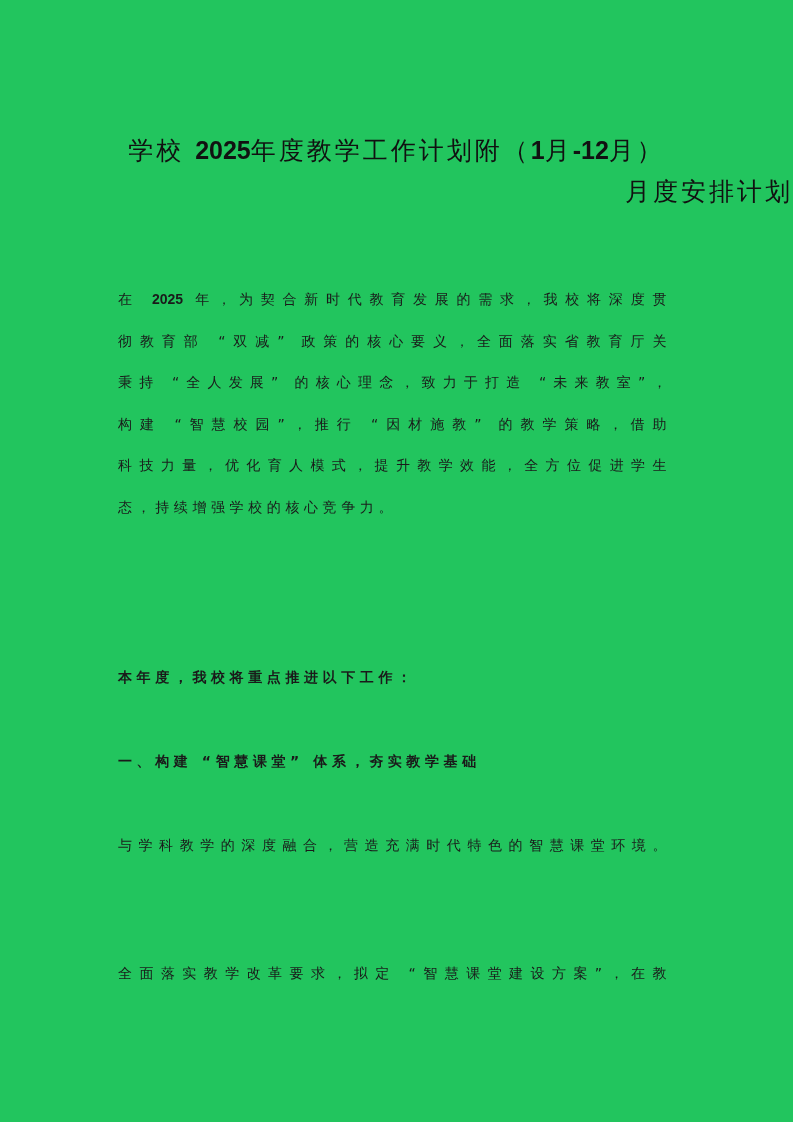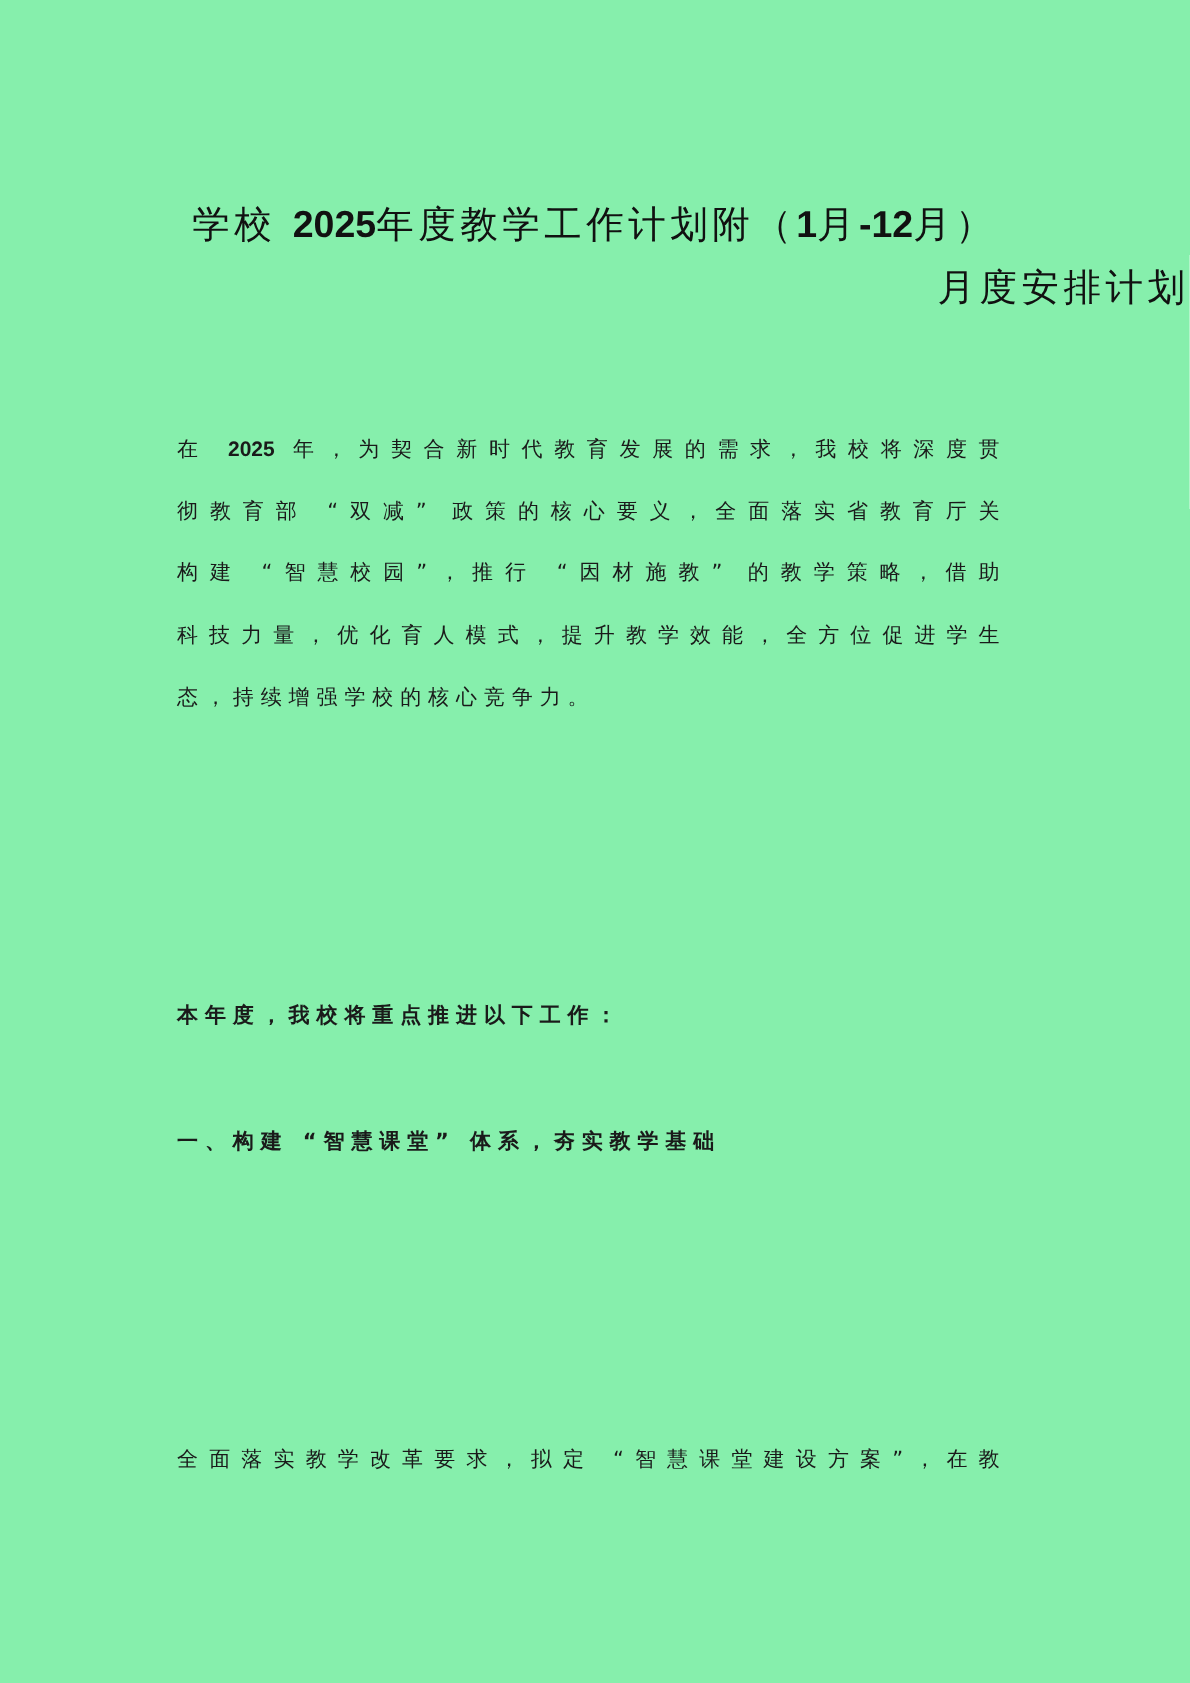--- a/index.html
+++ b/index.html
@@ -13,21 +13,21 @@
       position: relative;
       overflow: hidden;
       color: #1a1a1a;
       font-family: "DejaVu Sans", "Liberation Sans", sans-serif;
     }
     .page {
       position: absolute;
       left: 0; top: 0;
       width: 793px;
       height: 1122px;
-      background: #86efac;
+      background: #22c55e;
     }
     .title {
       position: absolute;
       left: 0;
       width: 793px;
       text-align: center;
       font-size: 25px;
       line-height: 42px;
       letter-spacing: 3px;
       color: #111;
@@ -73,33 +73,35 @@
 
 <div class="page">
 
   <div class="title title-line-1"><span>学校 </span><span class="num">2025</span><span>年度教学工作计划附（</span><span class="num">1</span><span>月</span><span class="num">-12</span><span>月）</span></div>
 
   <div class="title title-line-2">月度安排计划</div>
 
   <div class="para" style="top:279px;">
     <span class="line"><span>在 </span><span class="num">2025</span><span> 年，为契合新时代教育发展的需求，我校将深度贯</span></span>
     <span class="line">彻教育部 “双减” 政策的核心要义，全面落实省教育厅关</span>
+    <span class="line">秉持 “全人发展” 的核心理念，致力于打造 “未来教室”，</span>
     <span class="line">构建 “智慧校园”，推行 “因材施教” 的教学策略，借助</span>
     <span class="line">科技力量，优化育人模式，提升教学效能，全方位促进学生</span>
     <span class="line last">态，持续增强学校的核心竞争力。</span>
   </div>
 
   <div class="para" style="top:657px;font-weight:bold;">
     <span class="line last">本年度，我校将重点推进以下工作：</span>
   </div>
 
   <div class="para" style="top:741px;font-weight:bold;">
     <span class="line last">一、构建 “智慧课堂” 体系，夯实教学基础</span>
   </div>
 
   <div class="para" style="top:825px;">
+    <span class="line">与学科教学的深度融合，营造充满时代特色的智慧课堂环境。</span>
   </div>
 
   <div class="para" style="top:953px;">
     <span class="line">全面落实教学改革要求，拟定 “智慧课堂建设方案”，在教</span>
   </div>
 
 </div>
 
 </body></html>

